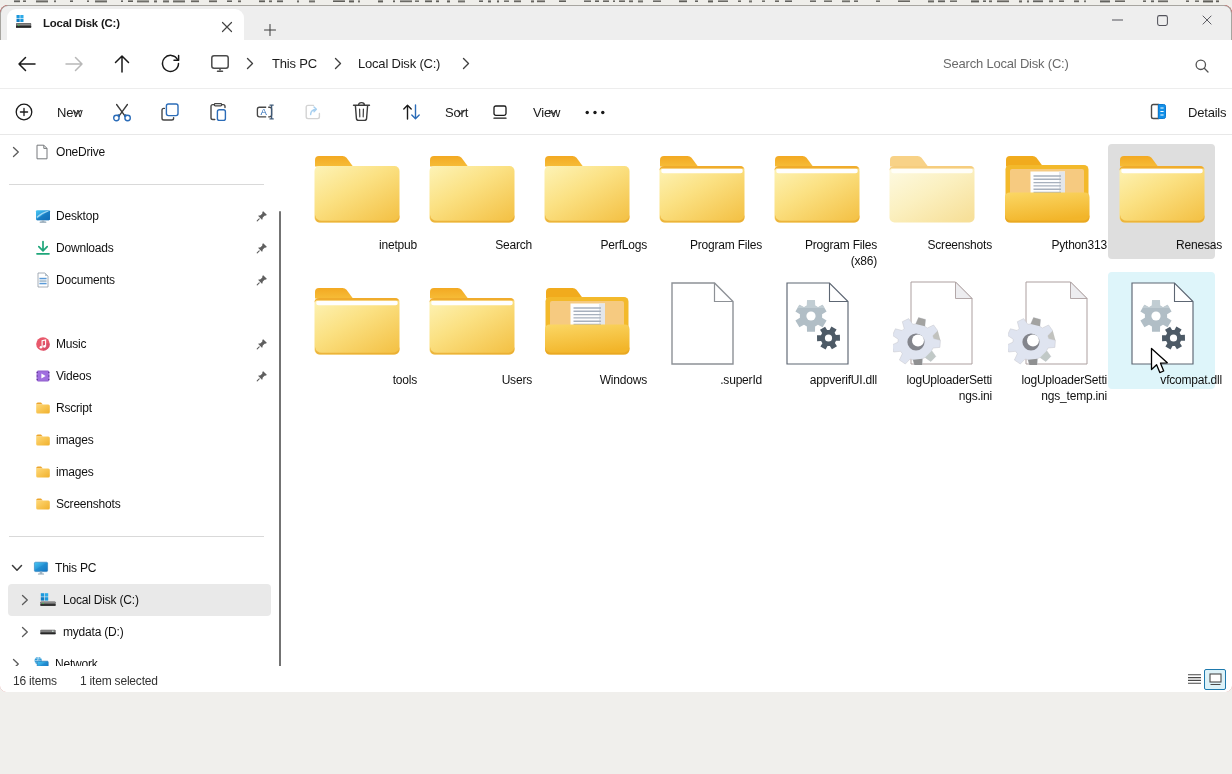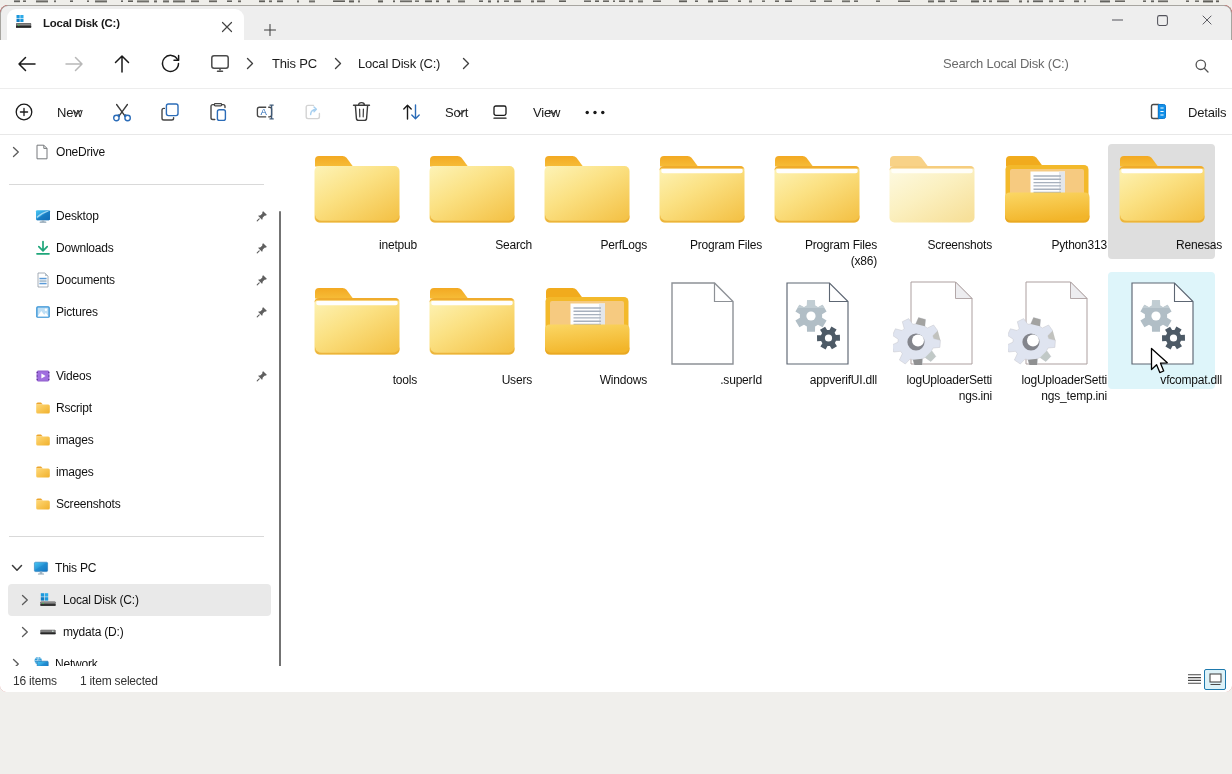--- a/index.html
+++ b/index.html
@@ -419,25 +419,25 @@
     </div>
     <div class="srow" style="top:129px">
       <svg style="position:absolute;left:35px;top:8px" width="16" height="16">
           <use href="#docico"></use>
         </svg>
       <span class="stxt" style="left:56px">Documents</span>
       <svg style="position:absolute;left:256px;top:10px" width="12" height="12">
           <use href="#pin"></use>
         </svg>
     </div>
-    <div class="srow" style="top:161px">
-      <svg style="position:absolute;left:35px;top:8px" width="16" height="16">
-          <use href="#picico"></use>
-        </svg>
-      <span class="stxt" style="left:56px">Pictures</span>
+    <div class="srow" style="top:193px">
+      <svg style="position:absolute;left:35px;top:8px" width="16" height="16">
+          <use href="#musico"></use>
+        </svg>
+      <span class="stxt" style="left:56px">Music</span>
       <svg style="position:absolute;left:256px;top:10px" width="12" height="12">
           <use href="#pin"></use>
         </svg>
     </div>
     <div class="srow" style="top:225px">
       <svg style="position:absolute;left:35px;top:8px" width="16" height="16">
           <use href="#vidico"></use>
         </svg>
       <span class="stxt" style="left:56px">Videos</span>
       <svg style="position:absolute;left:256px;top:10px" width="12" height="12">

